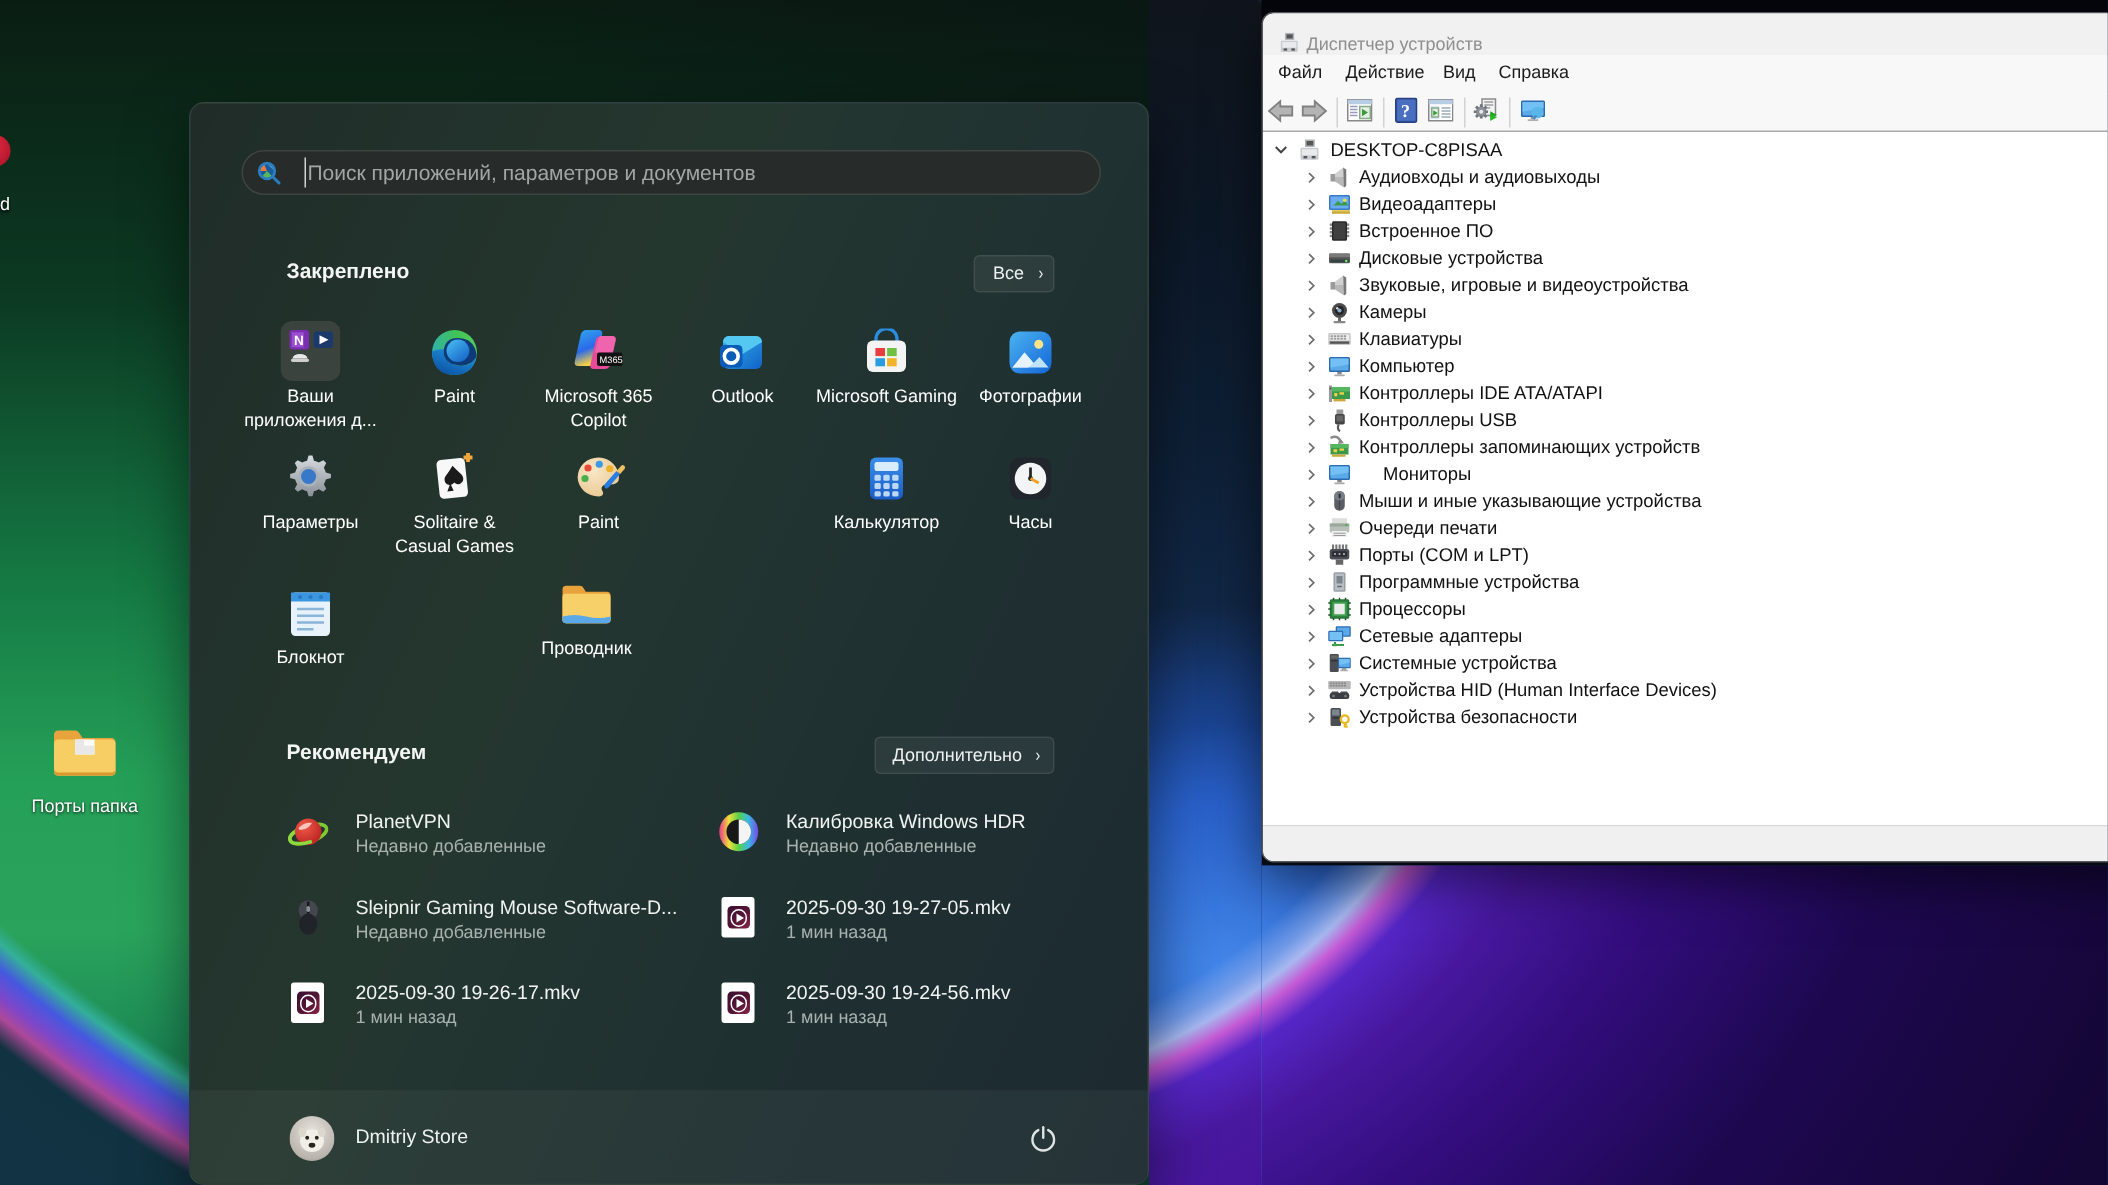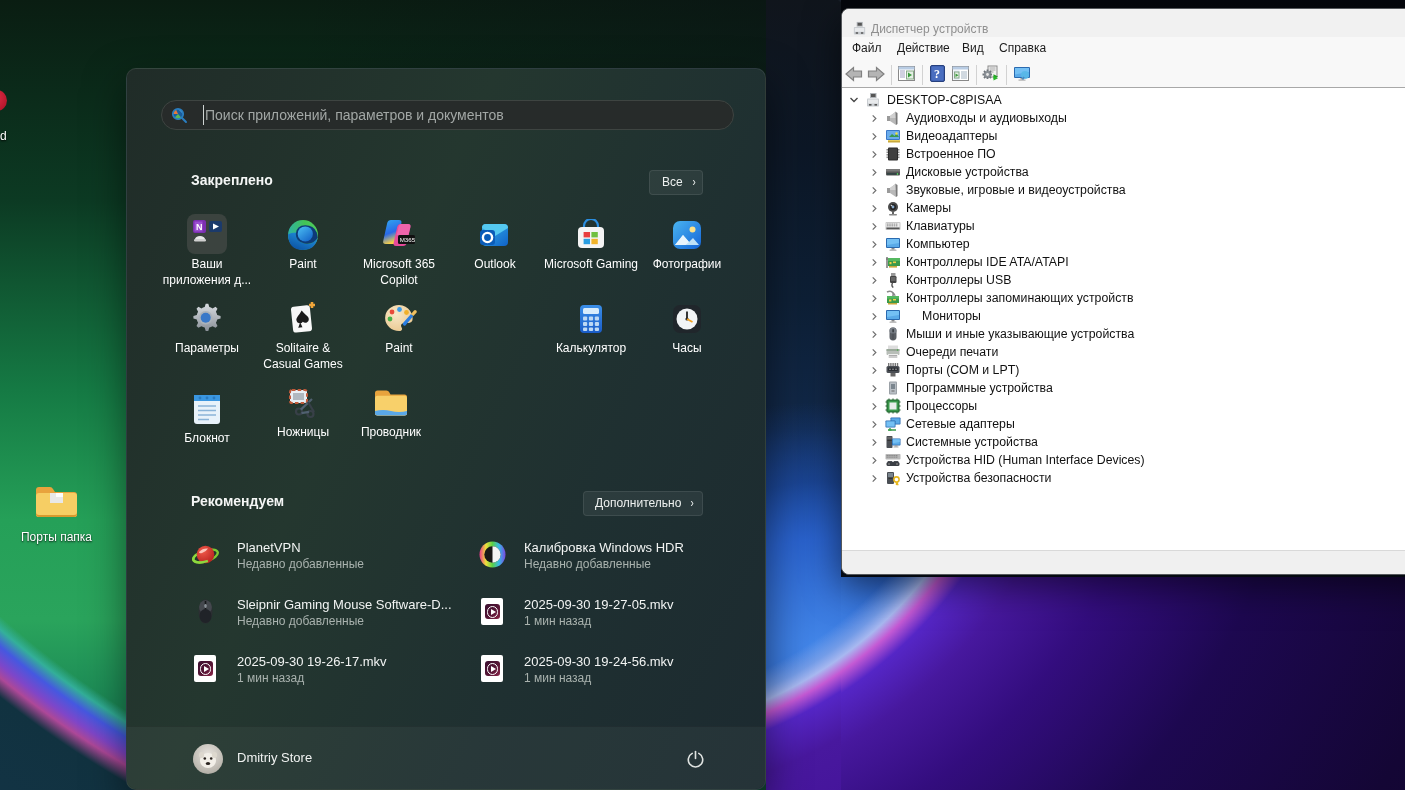--- a/index.html
+++ b/index.html
@@ -316,33 +316,20 @@
         <path d="M6 14 h18 M6 18.5 h18 M6 23 h18 M6 27.5 h11"></path>
       </g>
       <g fill="#2a7ac0">
             <circle cx="8" cy="6" r="1.4"></circle>
             <circle cx="15" cy="6" r="1.4"></circle>
             <circle cx="22" cy="6" r="1.4"></circle>
           </g>
     </svg>
       </div>
     <div class="lb">Блокнот</div>
-  </div>
-  <div class="app" style="left:128px; top:318px;">
-      <div class="ic">
-    <svg width="34" height="34" viewBox="0 0 34 34" style="position:absolute;left:-1px;top:-1px">
-      <rect x="4" y="4" width="17" height="13" rx="2" fill="#e8eef4" stroke="#c05a3a" stroke-width="2" stroke-dasharray="3.5 2.2"></rect>
-      <rect x="7" y="7" width="11" height="7" fill="#b0b8c0"></rect>
-      <circle cx="13" cy="25.5" r="3" fill="none" stroke="#384048" stroke-width="2.2"></circle>
-      <circle cx="24.5" cy="28" r="3" fill="none" stroke="#384048" stroke-width="2.2"></circle>
-      <path d="M14.8 23.6 L26 13 M15.5 27.2 L23 25.8" stroke="#506070" stroke-width="2.2"></path>
-      <path d="M22 16 l6 10" stroke="#384048" stroke-width="2.2"></path>
-    </svg>
-      </div>
-    <div class="lb">Ножницы</div>
   </div>
   <div class="app" style="left:216px; top:318px;text-align:center;">
       <div class="ic">
     <svg width="36" height="30" viewBox="0 0 36 30" style="position:absolute;left:-2px;top:1px">
       <path d="M2 5 q0-2.5 2.5-2.5 l9 0 q1.8 0 2.6 1.6 l1.4 2.4 l14 0 q2.5 0 2.5 2.5 l0 16 q0 2.5-2.5 2.5 l-27 0 q-2.5 0-2.5-2.5z" fill="#e8a33d"></path>
       <path d="M2 10 l0 15 q0 2.5 2.5 2.5 l27 0 q2.5 0 2.5-2.5 l0-15 q0-2.2-2.5-2.2 l-27 0 q-2.5 0-2.5 2.2z" fill="#f8d06a"></path>
       <path d="M2 23 q8-2 16 0 q8 2 16 0 l0 2 q0 2.5-2.5 2.5 l-27 0 q-2.5 0-2.5-2.5z" fill="#5aa8e8"></path>
     </svg>
       </div>
     <div class="lb">Проводник</div>

